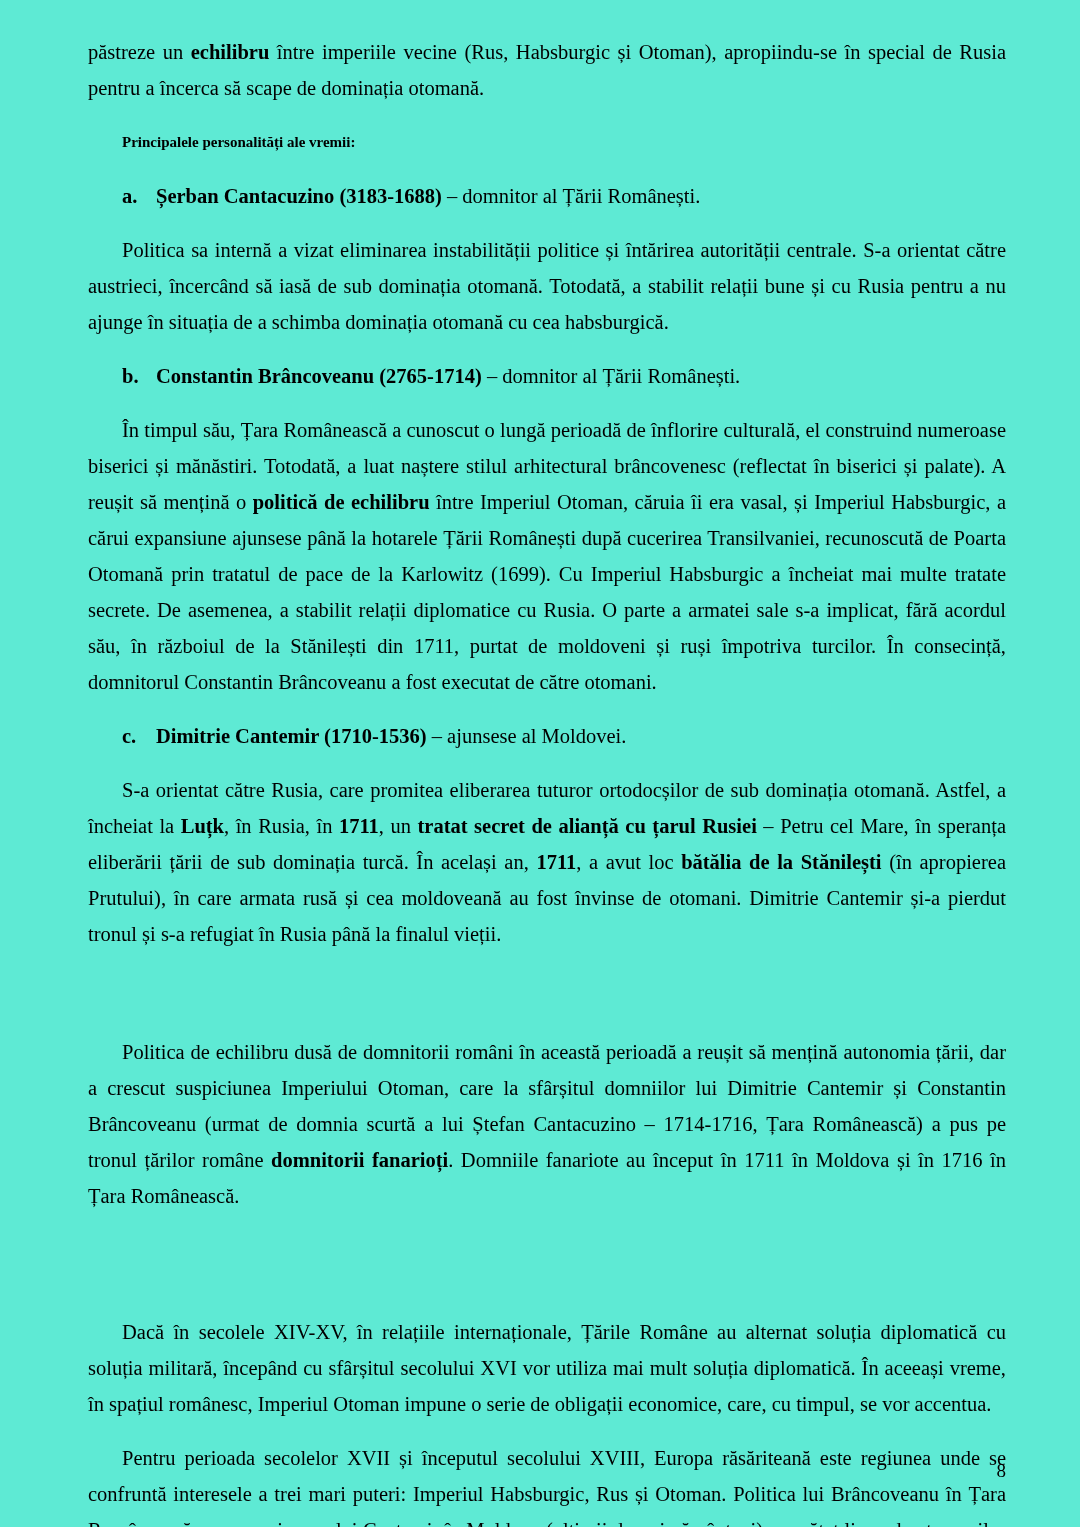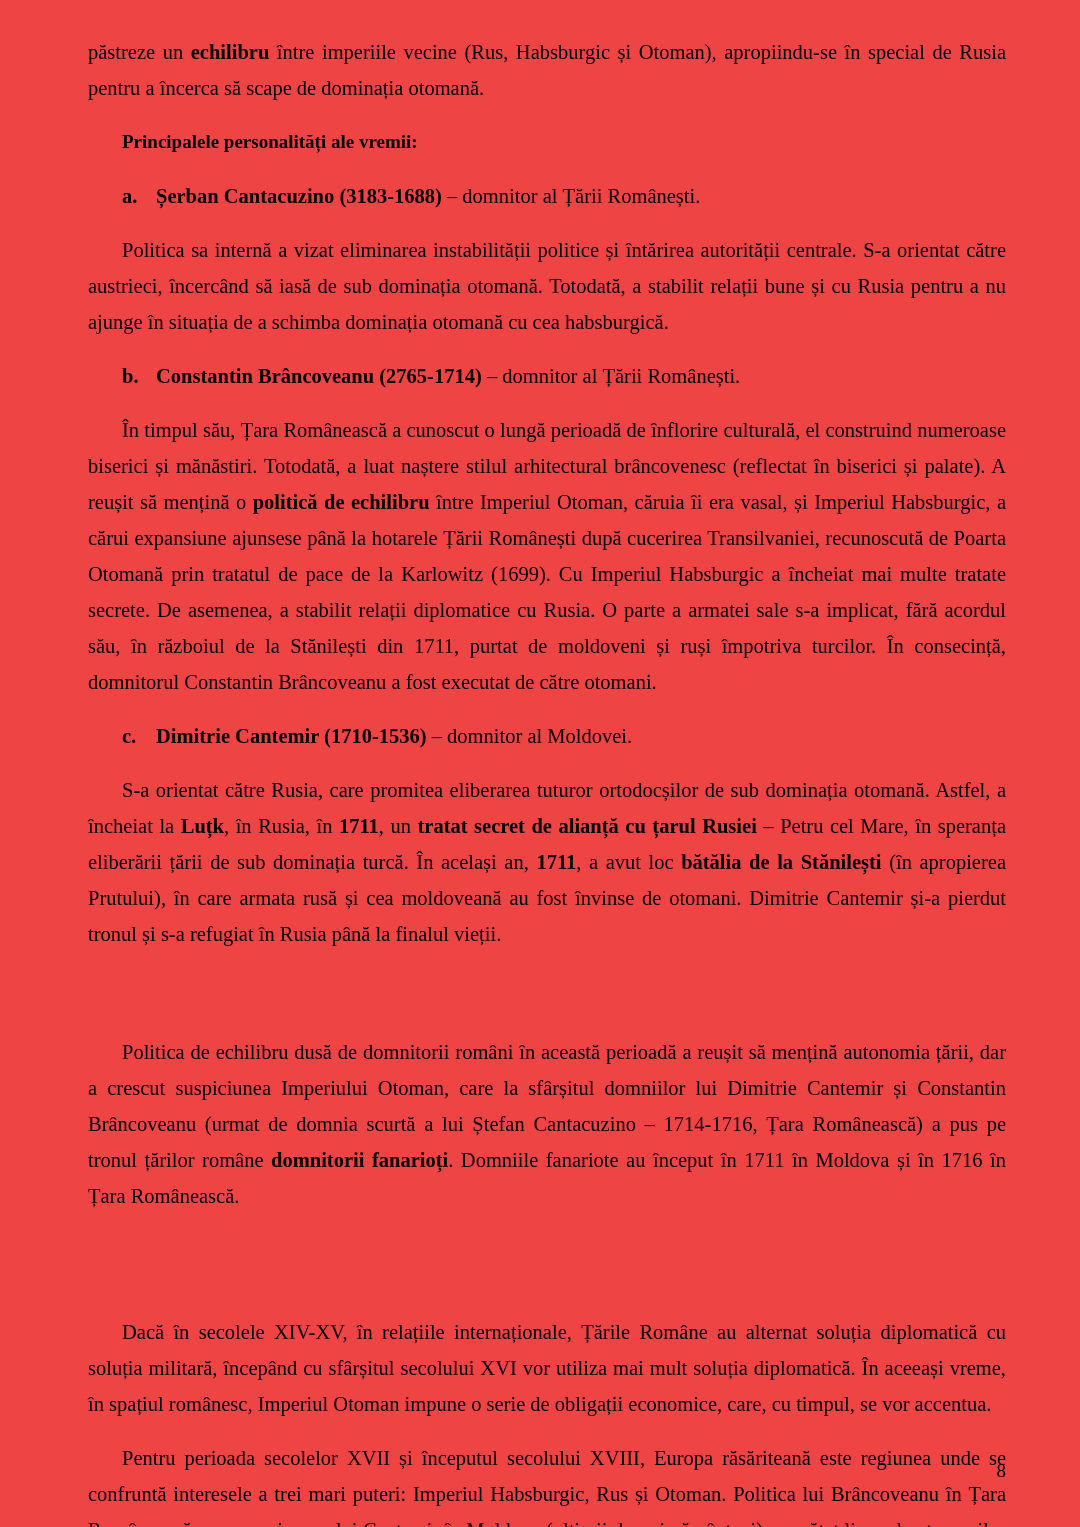--- a/index.html
+++ b/index.html
@@ -9,21 +9,21 @@
     background: #ffffff;
   }
   body {
     font-family: "Liberation Serif", "DejaVu Serif", serif;
     color: #000000;
   }
   .page {
     position: relative;
     width: 1080px;
     height: 1527px;
-    background: #ef4444;
+    background: #5eead4;
     box-sizing: border-box;
     overflow: hidden;
   }
   .content {
     position: absolute;
     left: 88px;
     top: 34px;
     width: 918px;
   }
   p {
@@ -34,21 +34,21 @@
     text-justify: inter-word;
     hyphens: none;
   }
   p.indent {
     text-indent: 34px;
   }
   .spacer-half { height: 18px; }
   .spacer-xl  { height: 82px; }
   .heading-plain {
     font-weight: bold;
-    font-size: 19px;
+    font-size: 15px;
     line-height: 36px;
     margin: 0;
     padding-left: 34px;
     text-align: left;
   }
   .listitem {
     margin: 0;
     font-size: 20.5px;
     line-height: 36px;
     text-align: left;
@@ -105,21 +105,21 @@
     </div>
 
     <div class="spacer-half"></div>
 
     <p class="indent"><span>În timpul său, Țara Românească a cunoscut o lungă perioadă de înflorire culturală, el construind numeroase biserici și mănăstiri. Totodată, a luat naștere stilul arhitectural brâncovenesc (reflectat în biserici și palate). A reușit să mențină o </span><b>politică de echilibru</b><span> între Imperiul Otoman, căruia îi era vasal, și Imperiul Habsburgic, a cărui expansiune ajunsese până la hotarele Țării Românești după cucerirea Transilvaniei, recunoscută de Poarta Otomană prin tratatul de pace de la Karlowitz (1699). Cu Imperiul Habsburgic a încheiat mai multe tratate secrete. De asemenea, a stabilit relații diplomatice cu Rusia. O parte a armatei sale s-a implicat, fără acordul său, în războiul de la Stănilești din 1711, purtat de moldoveni și ruși împotriva turcilor. În consecință, domnitorul Constantin Brâncoveanu a fost executat de către otomani.</span></p>
 
     <div class="spacer-half"></div>
 
     <div class="listitem">
       <span class="marker">c.</span>
-      <span class="itemtext"><b>Dimitrie Cantemir (1710-1536)</b><span> – domnitor al Moldovei.</span></span>
+      <span class="itemtext"><b>Dimitrie Cantemir (1710-1536)</b><span> – ajunsese al Moldovei.</span></span>
     </div>
 
     <div class="spacer-half"></div>
 
     <p class="indent"><span>S-a orientat către Rusia, care promitea eliberarea tuturor ortodocșilor de sub dominația otomană. Astfel, a încheiat la </span><b>Luțk</b><span>, în Rusia, în </span><b>1711</b><span>, un </span><b>tratat secret de alianță cu țarul Rusiei</b><span> – Petru cel Mare, în speranța eliberării țării de sub dominația turcă. În același an, </span><b>1711</b><span>, a avut loc </span><b>bătălia de la Stănilești</b><span> (în apropierea Prutului), în care armata rusă și cea moldoveană au fost învinse de otomani. Dimitrie Cantemir și-a pierdut tronul și s-a refugiat în Rusia până la finalul vieții.</span></p>
 
     <div class="spacer-xl"></div>
 
     <p class="indent"><span>Politica de echilibru dusă de domnitorii români în această perioadă a reușit să mențină autonomia țării, dar a crescut suspiciunea Imperiului Otoman, care la sfârșitul domniilor lui Dimitrie Cantemir și Constantin Brâncoveanu (urmat de domnia scurtă a lui Ștefan Cantacuzino – 1714-1716, Țara Românească) a pus pe tronul țărilor române </span><b>domnitorii fanarioți</b><span>. Domniile fanariote au început în 1711 în Moldova și în 1716 în Țara Românească.</span></p>
 

